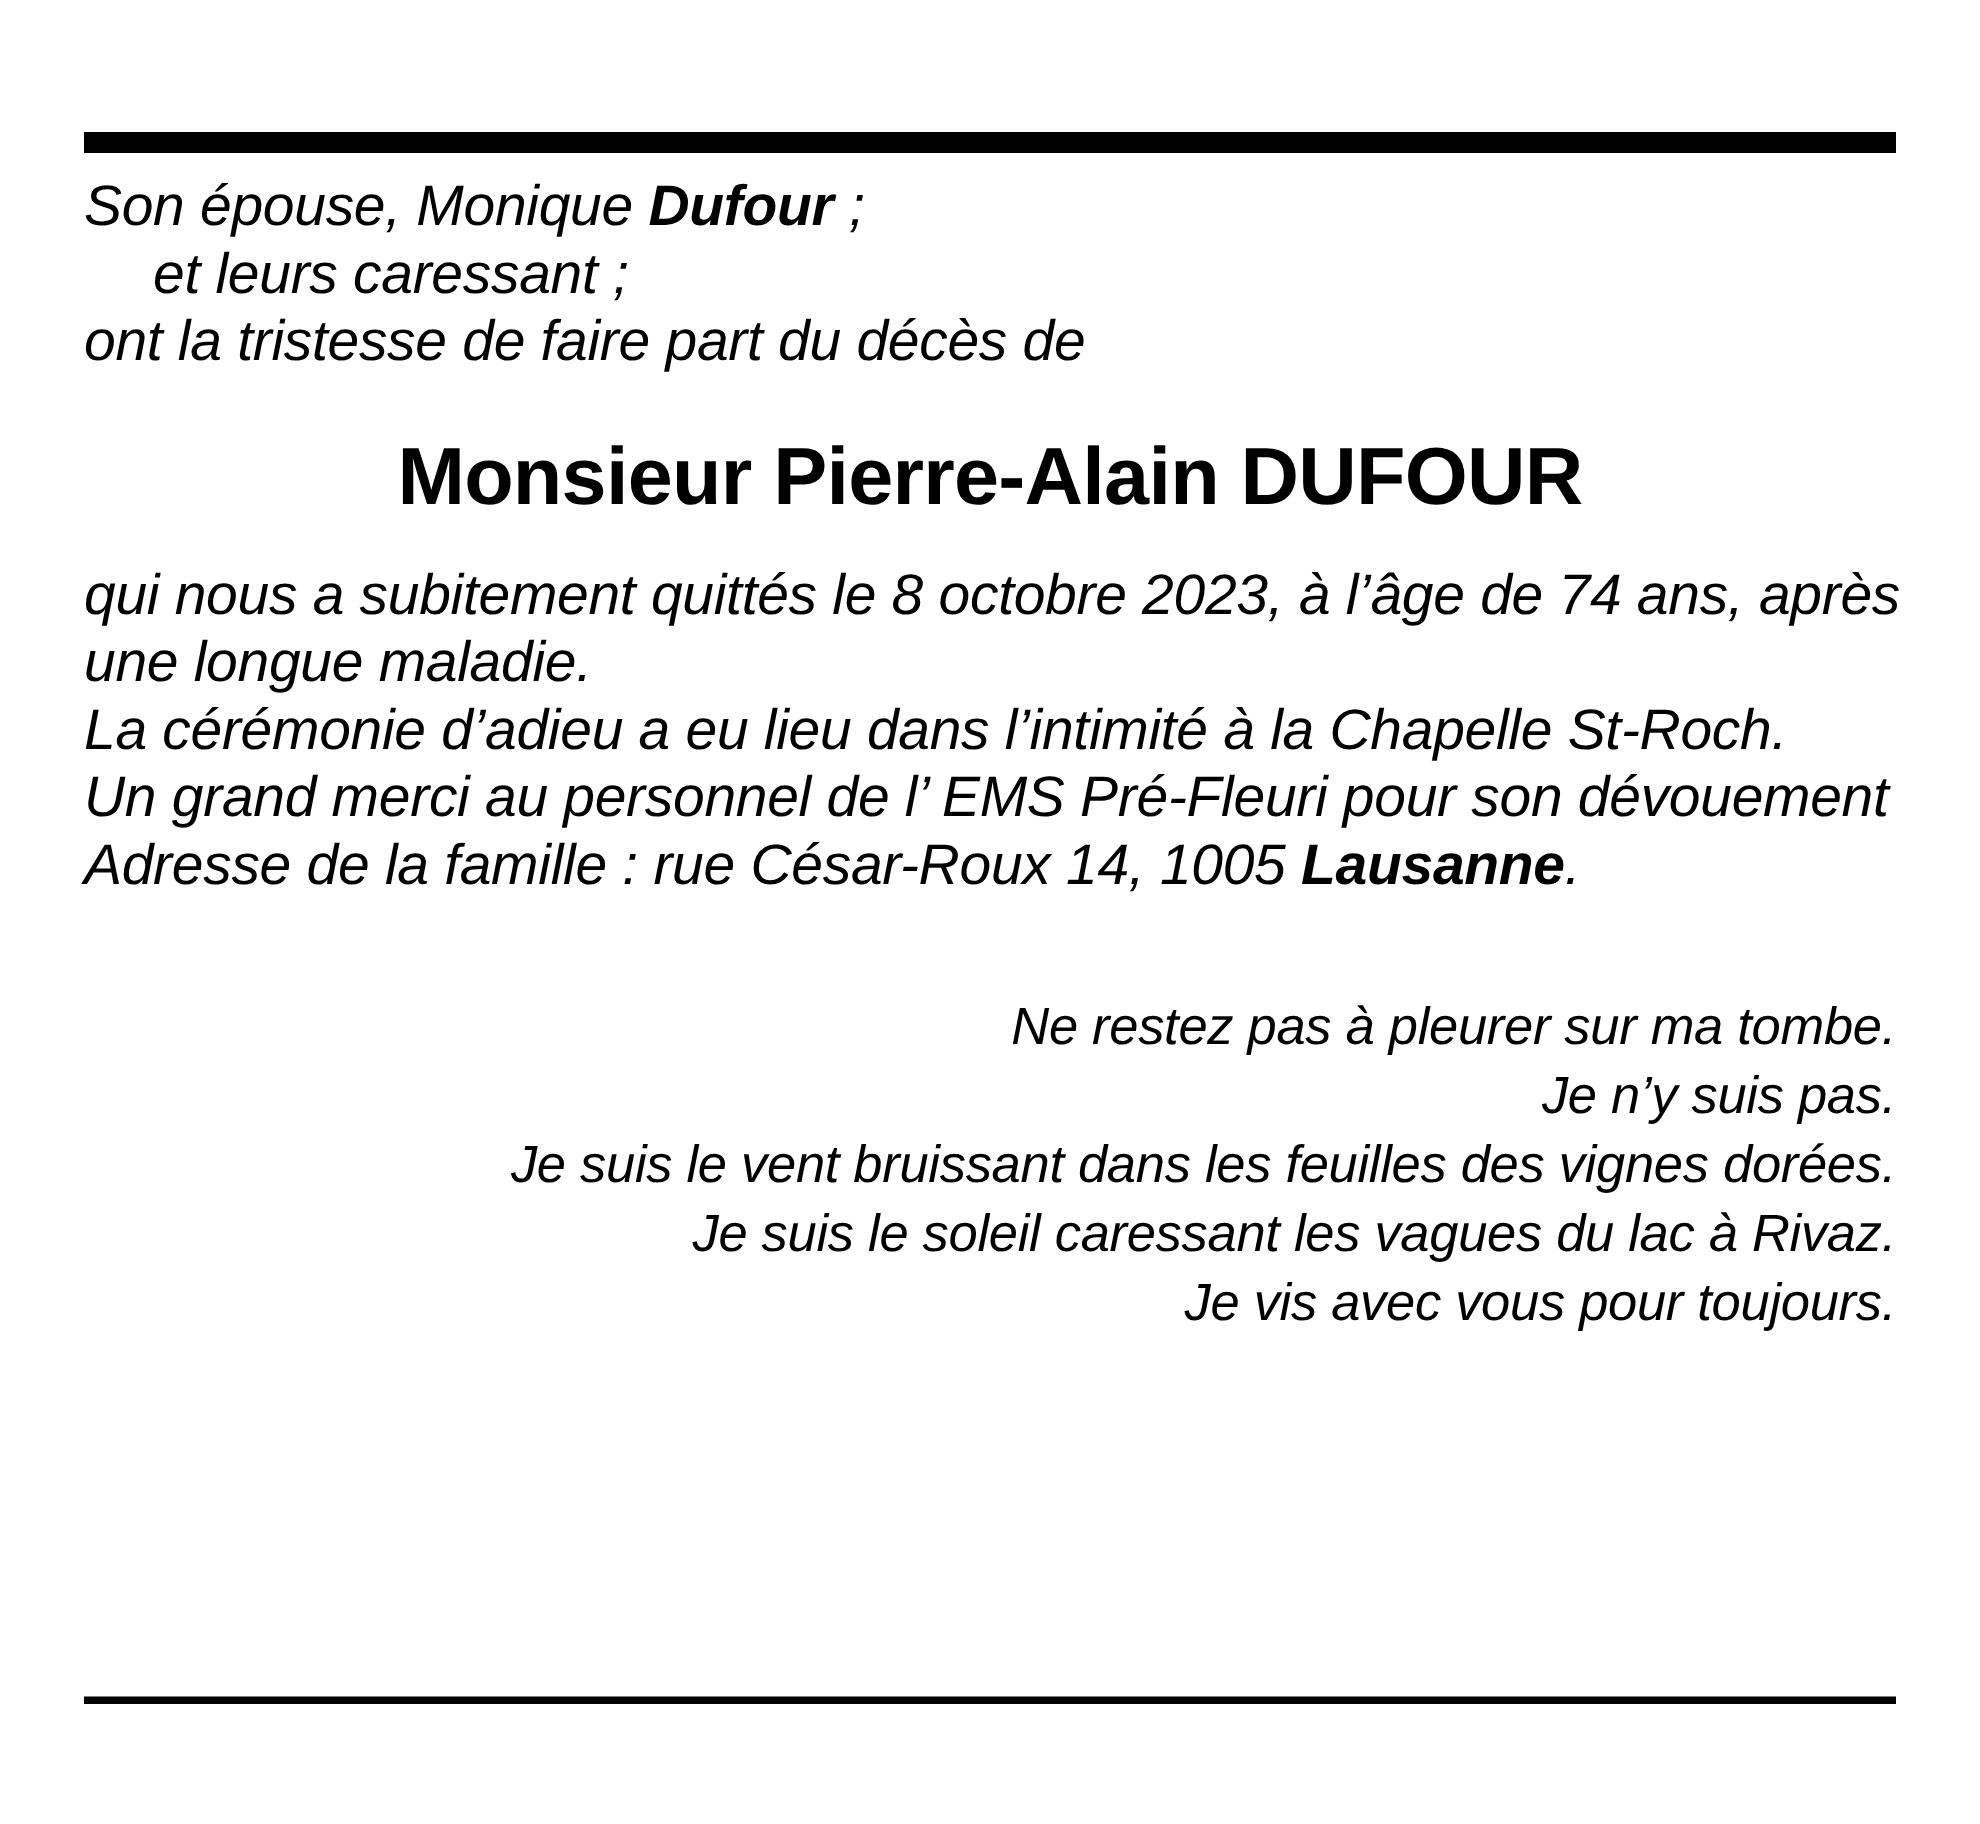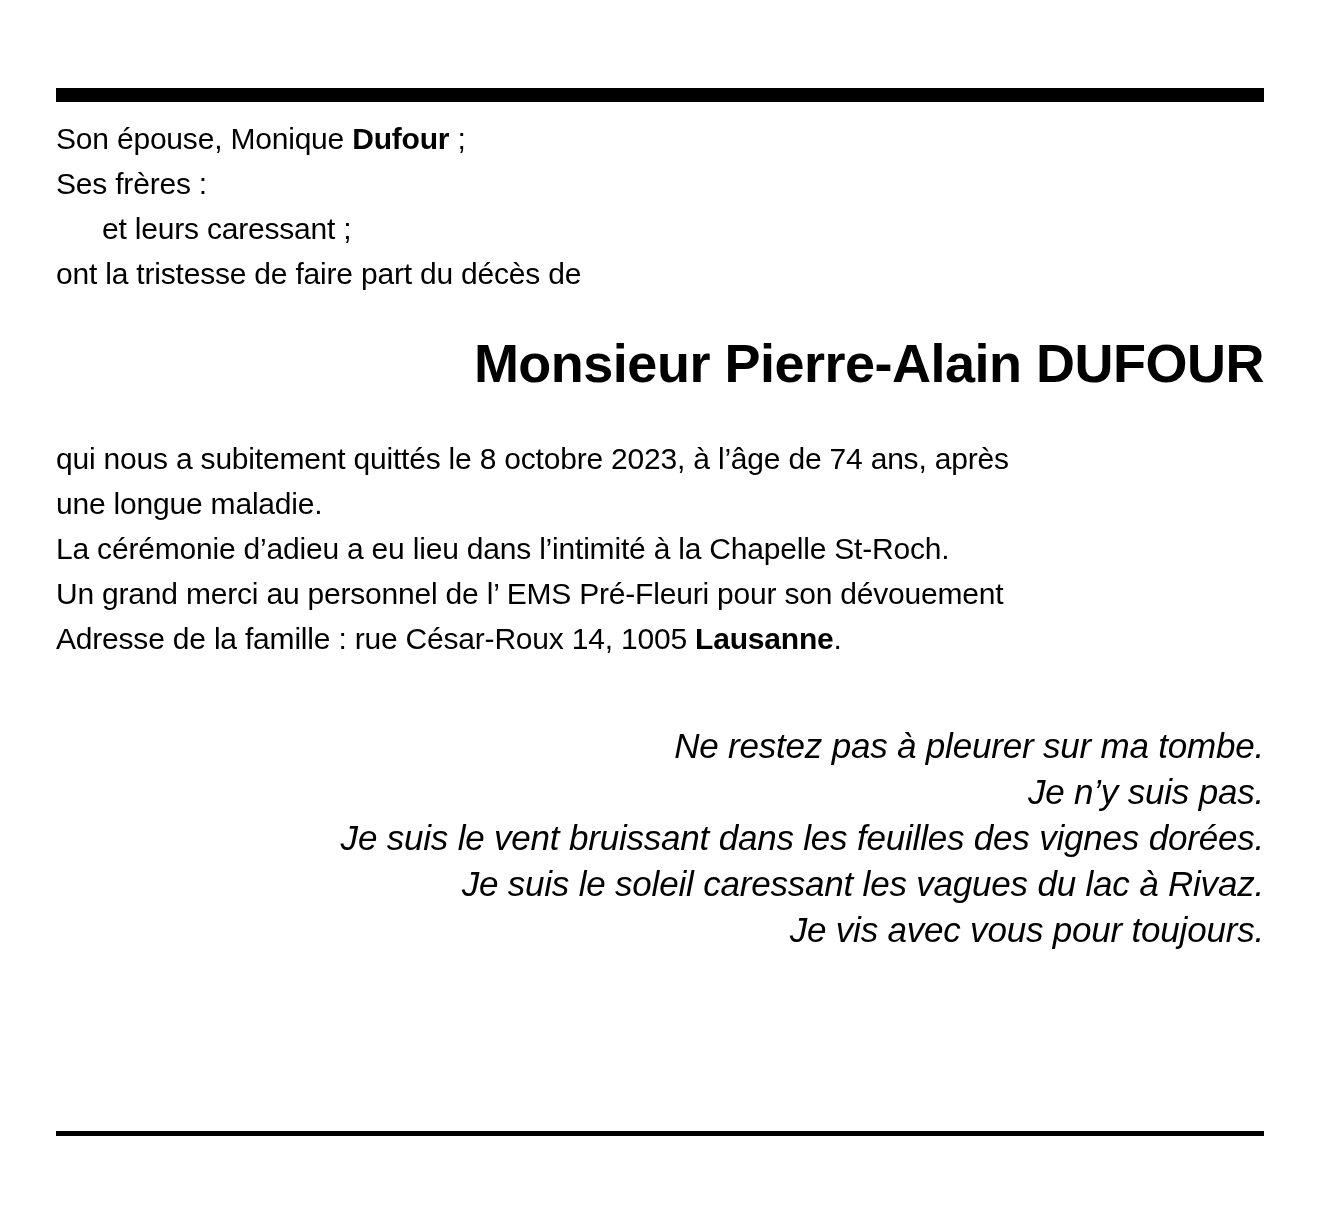--- a/index.html
+++ b/index.html
@@ -24,40 +24,41 @@
     padding: 0 56px;
   }
   .rule-top {
     margin-top: 88px;
     height: 14px;
     background: #000000;
     width: 1208px;
   }
   .body-block {
     margin-top: 14px;
-    font-size: 30px;
+    font-size: 38px;
     line-height: 45px;
     letter-spacing: -0.2px;
+    font-style: italic;
   }
   .body-block .line {
     white-space: nowrap;
   }
   .indent {
     padding-left: 46px;
   }
   b, .bold {
     font-weight: bold;
   }
   .deceased-name {
-    text-align: right;
+    text-align: center;
     font-size: 54px;
     font-weight: bold;
     letter-spacing: -0.5px;
     margin-top: 36px;
-    margin-bottom: 42px;
+    margin-bottom: 26px;
     white-space: nowrap;
   }
   .poem {
     margin-top: 62px;
     text-align: right;
     font-style: italic;
     font-size: 35px;
     line-height: 46px;
     letter-spacing: -0.2px;
   }
@@ -75,21 +76,20 @@
 </style>
 </head>
 <body>
 
 <div class="notice">
 
   <div class="rule-top"></div>
 
   <div class="body-block">
       <div class="line"><span>Son épouse, Monique </span><span class="bold">Dufour</span><span> ;</span></div>
-      <div class="line"><span>Ses frères :</span></div>
       <div class="line indent"><span>et leurs caressant ;</span></div>
       <div class="line"><span>ont la tristesse de faire part du décès de</span></div>
     </div>
 
   <div class="deceased-name">Monsieur Pierre-Alain DUFOUR</div>
 
   <div class="body-block">
       <div class="line"><span>qui nous a subitement quittés le 8 octobre 2023, à l’âge de 74 ans, après</span></div>
       <div class="line"><span>une longue maladie.</span></div>
       <div class="line"><span>La cérémonie d’adieu a eu lieu dans l’intimité à la Chapelle St-Roch.</span></div>

